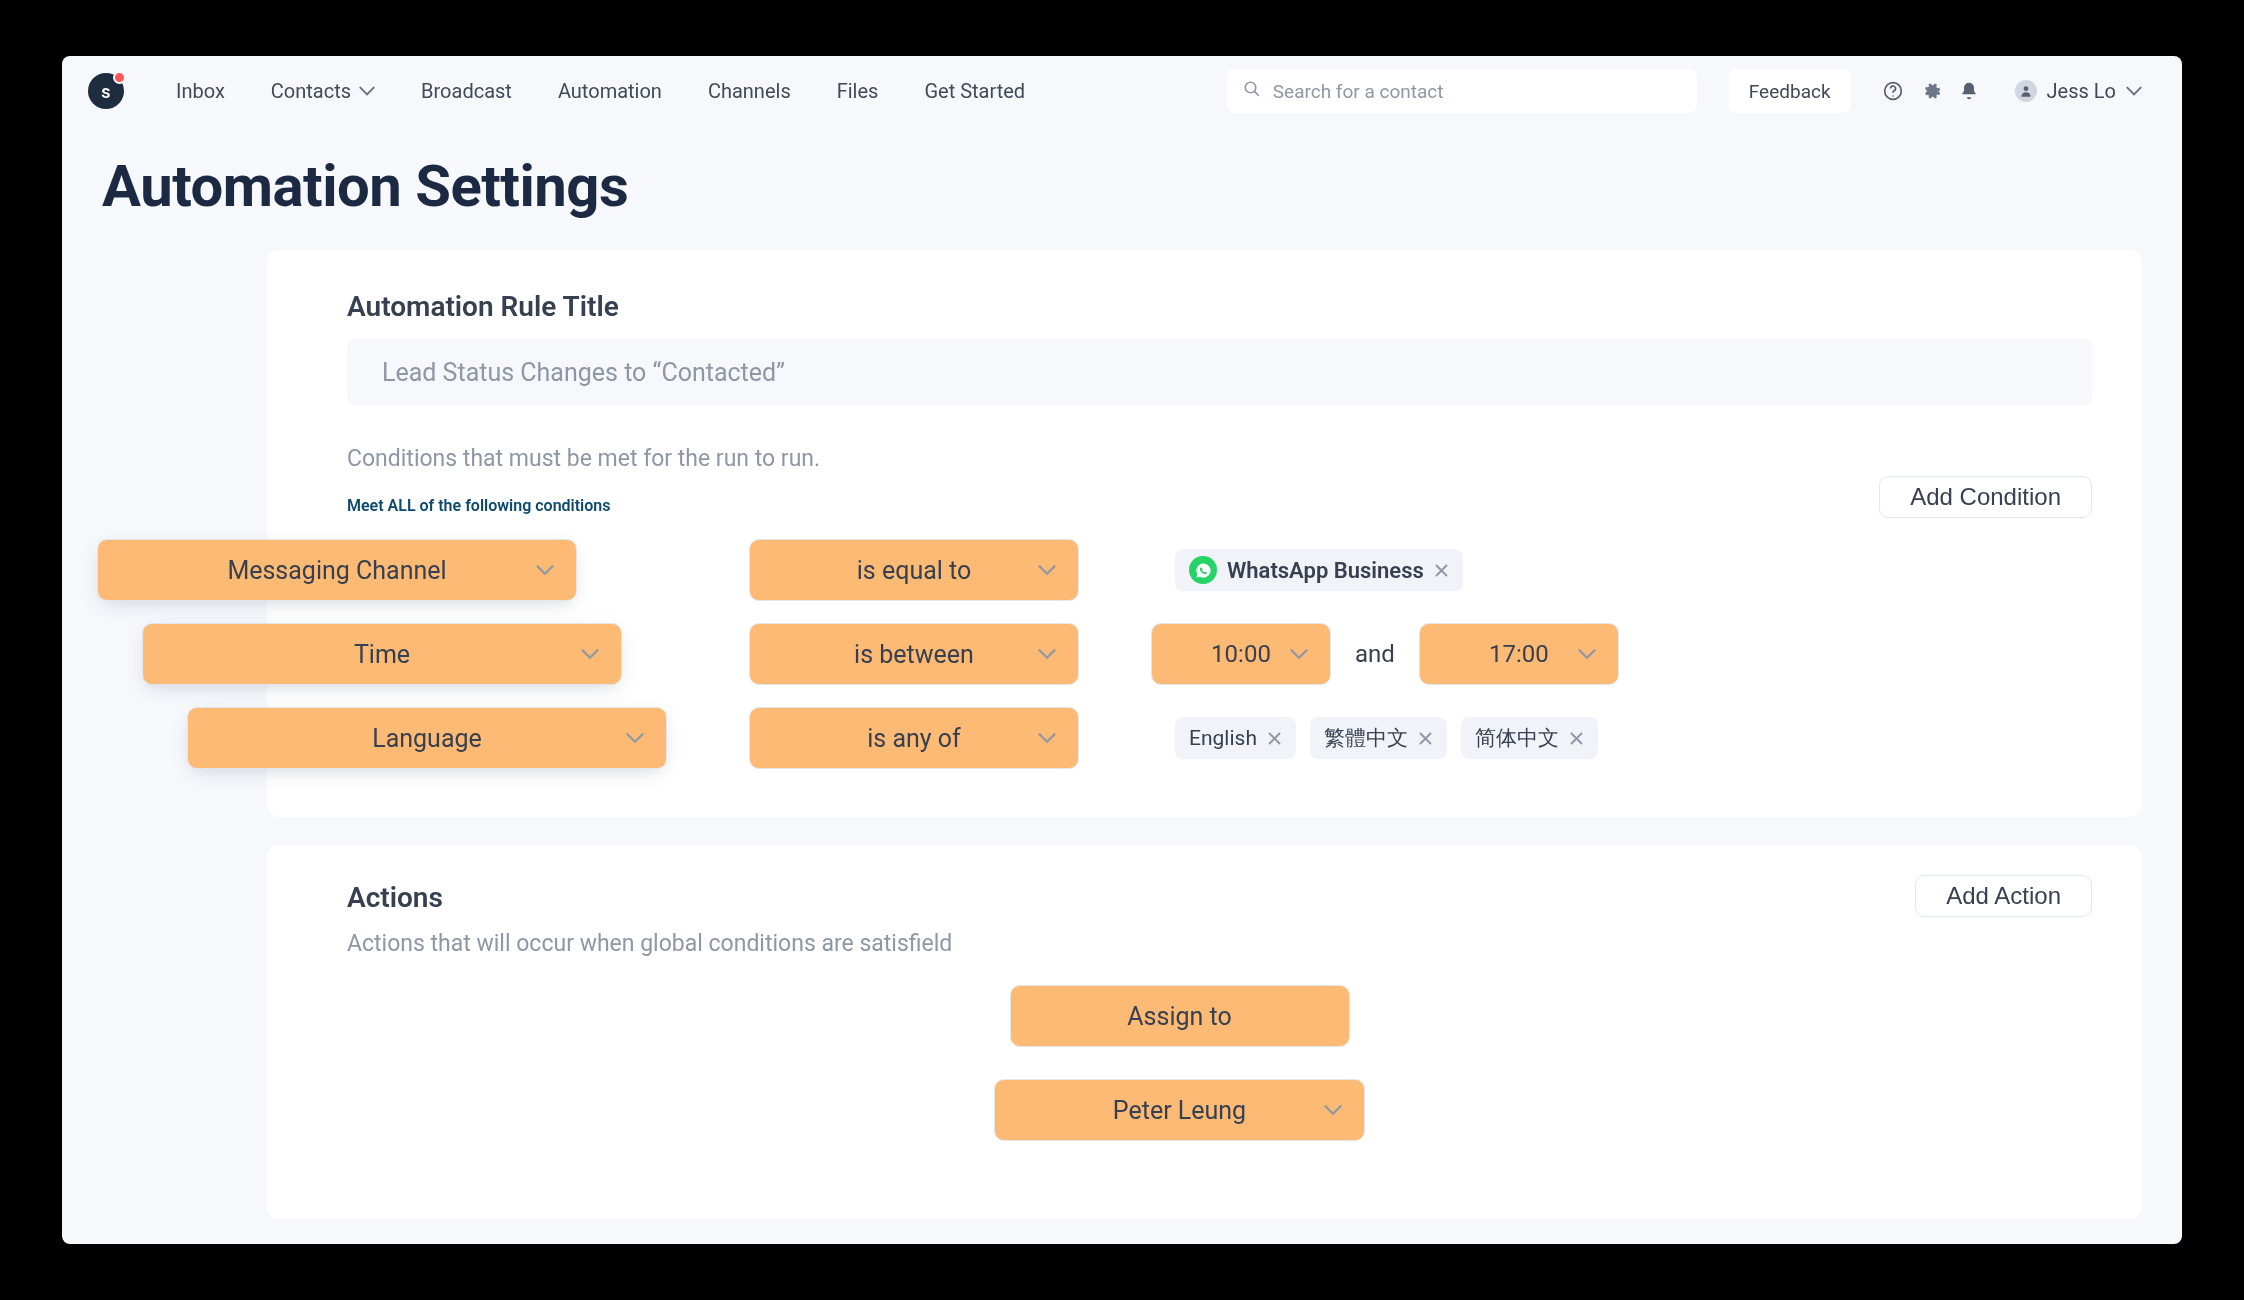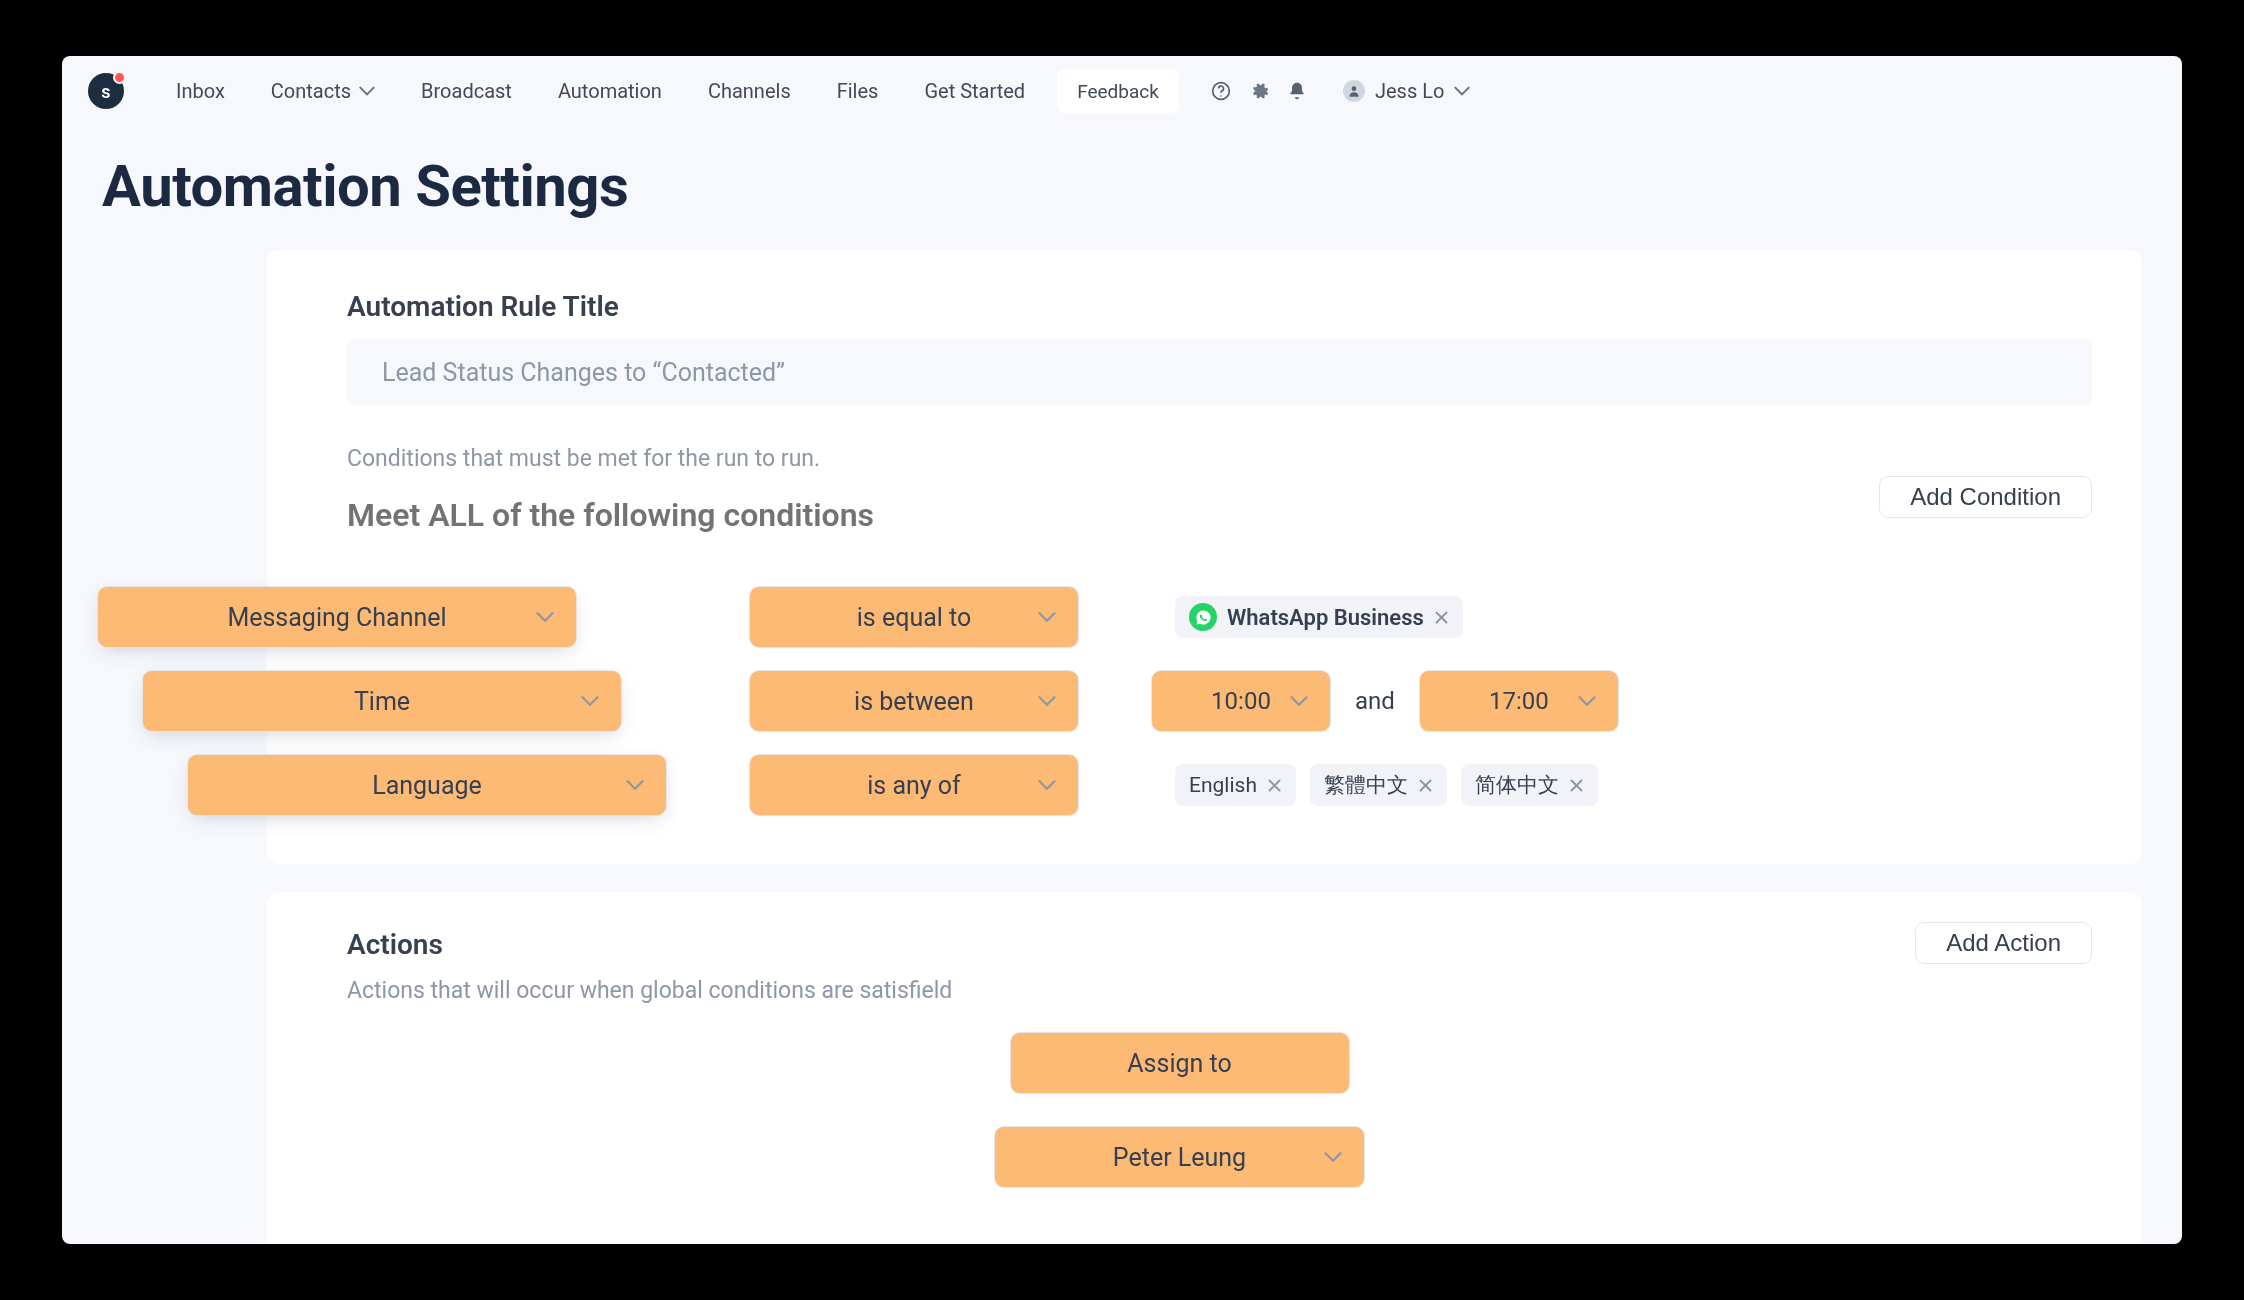--- a/index.html
+++ b/index.html
@@ -75,21 +75,21 @@
     margin:0 40px 28px 205px;padding:40px 50px 48px 80px;
     position:relative;
   }
   .section-title{font-size:28px;font-weight:600;color:#374050;margin:0 0 16px 0;}
   .section-sub{font-size:23px;color:var(--txt-light);margin:0 0 24px 0;}
   .field-input{
     width:100%;background:#f6f8fb;border:1px solid transparent;border-radius:8px;
     height:66px;display:flex;align-items:center;padding:0 34px;
     font-size:25px;color:var(--txt-light);margin-bottom:40px;
   }
-  .match-label{font-size:32px;font-weight:600;color:#737373;margin:0 0 52px 0;}
+  .match-label{font-size:16px;font-weight:600;color:#0c4a6e;margin:0 0 24px 0;}
 
   .add-btn{
     position:absolute;right:50px;border:1px solid var(--border);
     background:#fff;border-radius:9px;height:42px;padding:0 30px;
     display:flex;align-items:center;font-size:24px;color:#374050;font-weight:500;
   }
   .add-cond{top:226px;}
   .add-act{top:30px;}
 
   
@@ -159,20 +159,29 @@
           </a>
         <a>
             <span>Channels</span>
           </a>
         <a>
             <span>Files</span>
           </a>
         <a>
             <span>Get Started</span>
           </a>
+      </div>
+      <div class="search">
+        <span>
+          <svg width="18" height="18" viewBox="0 0 24 24" fill="none" stroke="#8d97a5" stroke-width="2.2">
+              <circle cx="10" cy="10" r="7"></circle>
+              <path d="M21 21l-5.8-5.8"></path>
+            </svg>
+        </span>
+        <span>Search for a contact</span>
       </div>
       <div class="feedback">
           <span>Feedback</span>
         </div>
       <div class="icons">
         <span class="ic">
           <svg viewBox="0 0 24 24" fill="none" stroke="#566070" stroke-width="2">
               <circle cx="12" cy="12" r="10"></circle>
               <path d="M9 9a3 3 0 1 1 4.2 2.8c-.9.5-1.2 1.1-1.2 2.2"></path>
               <circle cx="12" cy="18" r="1" fill="#566070" stroke="none"></circle>

